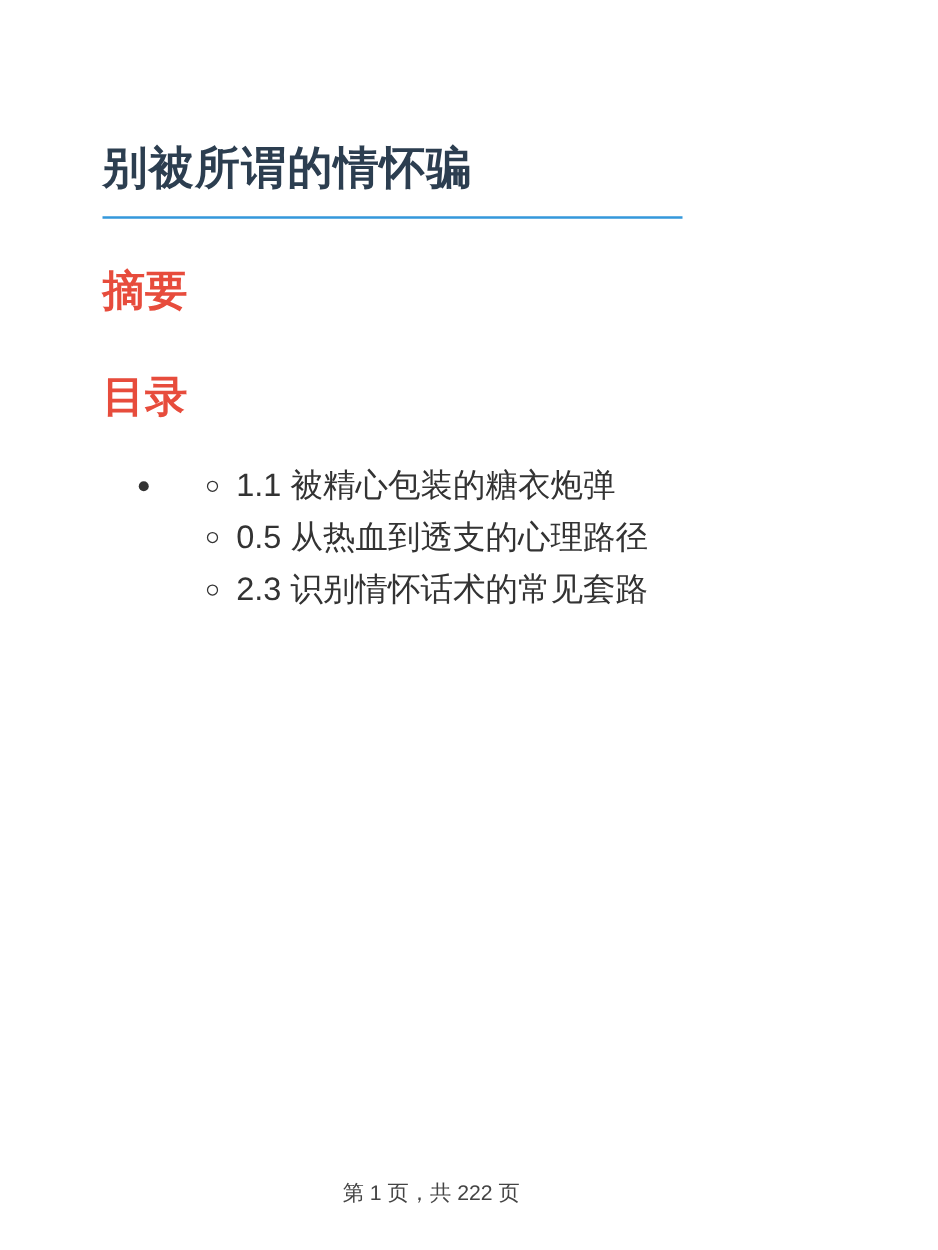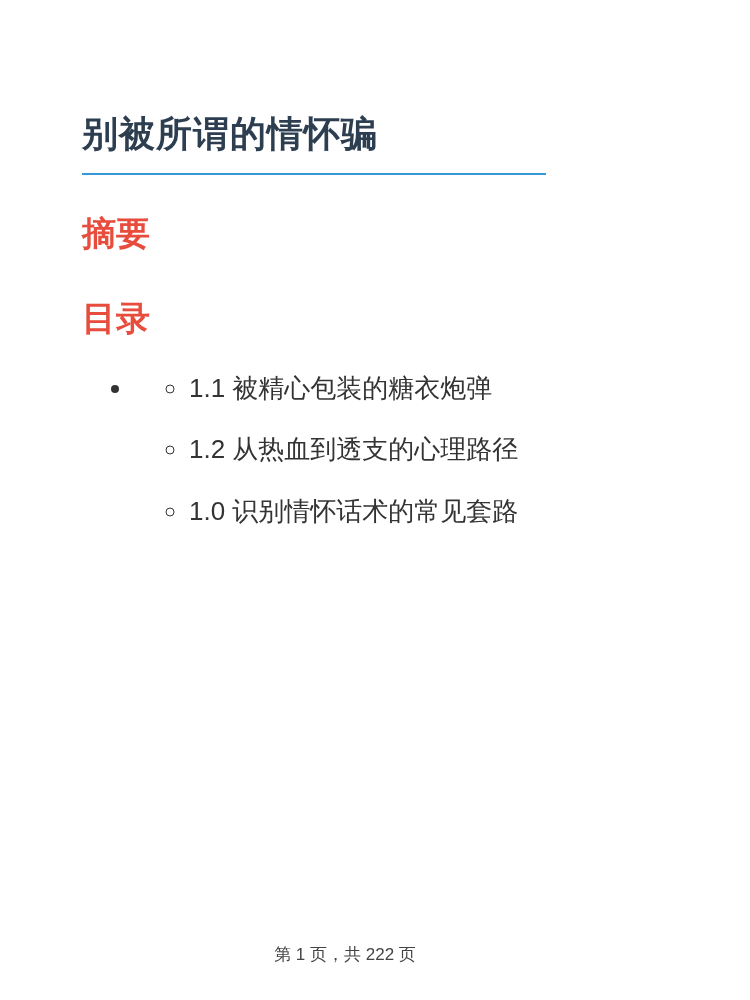--- a/index.html
+++ b/index.html
@@ -61,21 +61,21 @@
     font-size: 26px;
     line-height: 38.5px;
     color: var(--body-color);
   }
   ul.toc-sections {
     margin: 14px 0 0 0;
     padding: 0 0 0 55px;
     list-style: circle;
   }
   ul.toc-sections li {
-    margin: 23px 0;
+    margin: 3px 0;
   }
   .page-footer {
     position: absolute;
     left: 0;
     bottom: 34px;
     width: 690px;
     text-align: center;
     font-size: 17px;
     color: var(--footer-color);
   }
@@ -94,24 +94,24 @@
 
   <h2 class="section-heading" id="toc-heading">目录</h2>
 
   <ul class="toc-list">
     <li>
       <ul class="toc-sections">
         <li>
           <span>1.1 被精心包装的糖衣炮弹</span>
         </li>
         <li>
-          <span>1.2 从热血到透支的心理路径</span>
+          <span>0.5 从热血到透支的心理路径</span>
         </li>
         <li>
-          <span>1.0 识别情怀话术的常见套路</span>
+          <span>2.3 识别情怀话术的常见套路</span>
         </li>
       </ul>
     </li>
   </ul>
 
 </div>
 
 <div class="page-footer">
   <span>第 1 页，共 222 页</span>
 </div>

